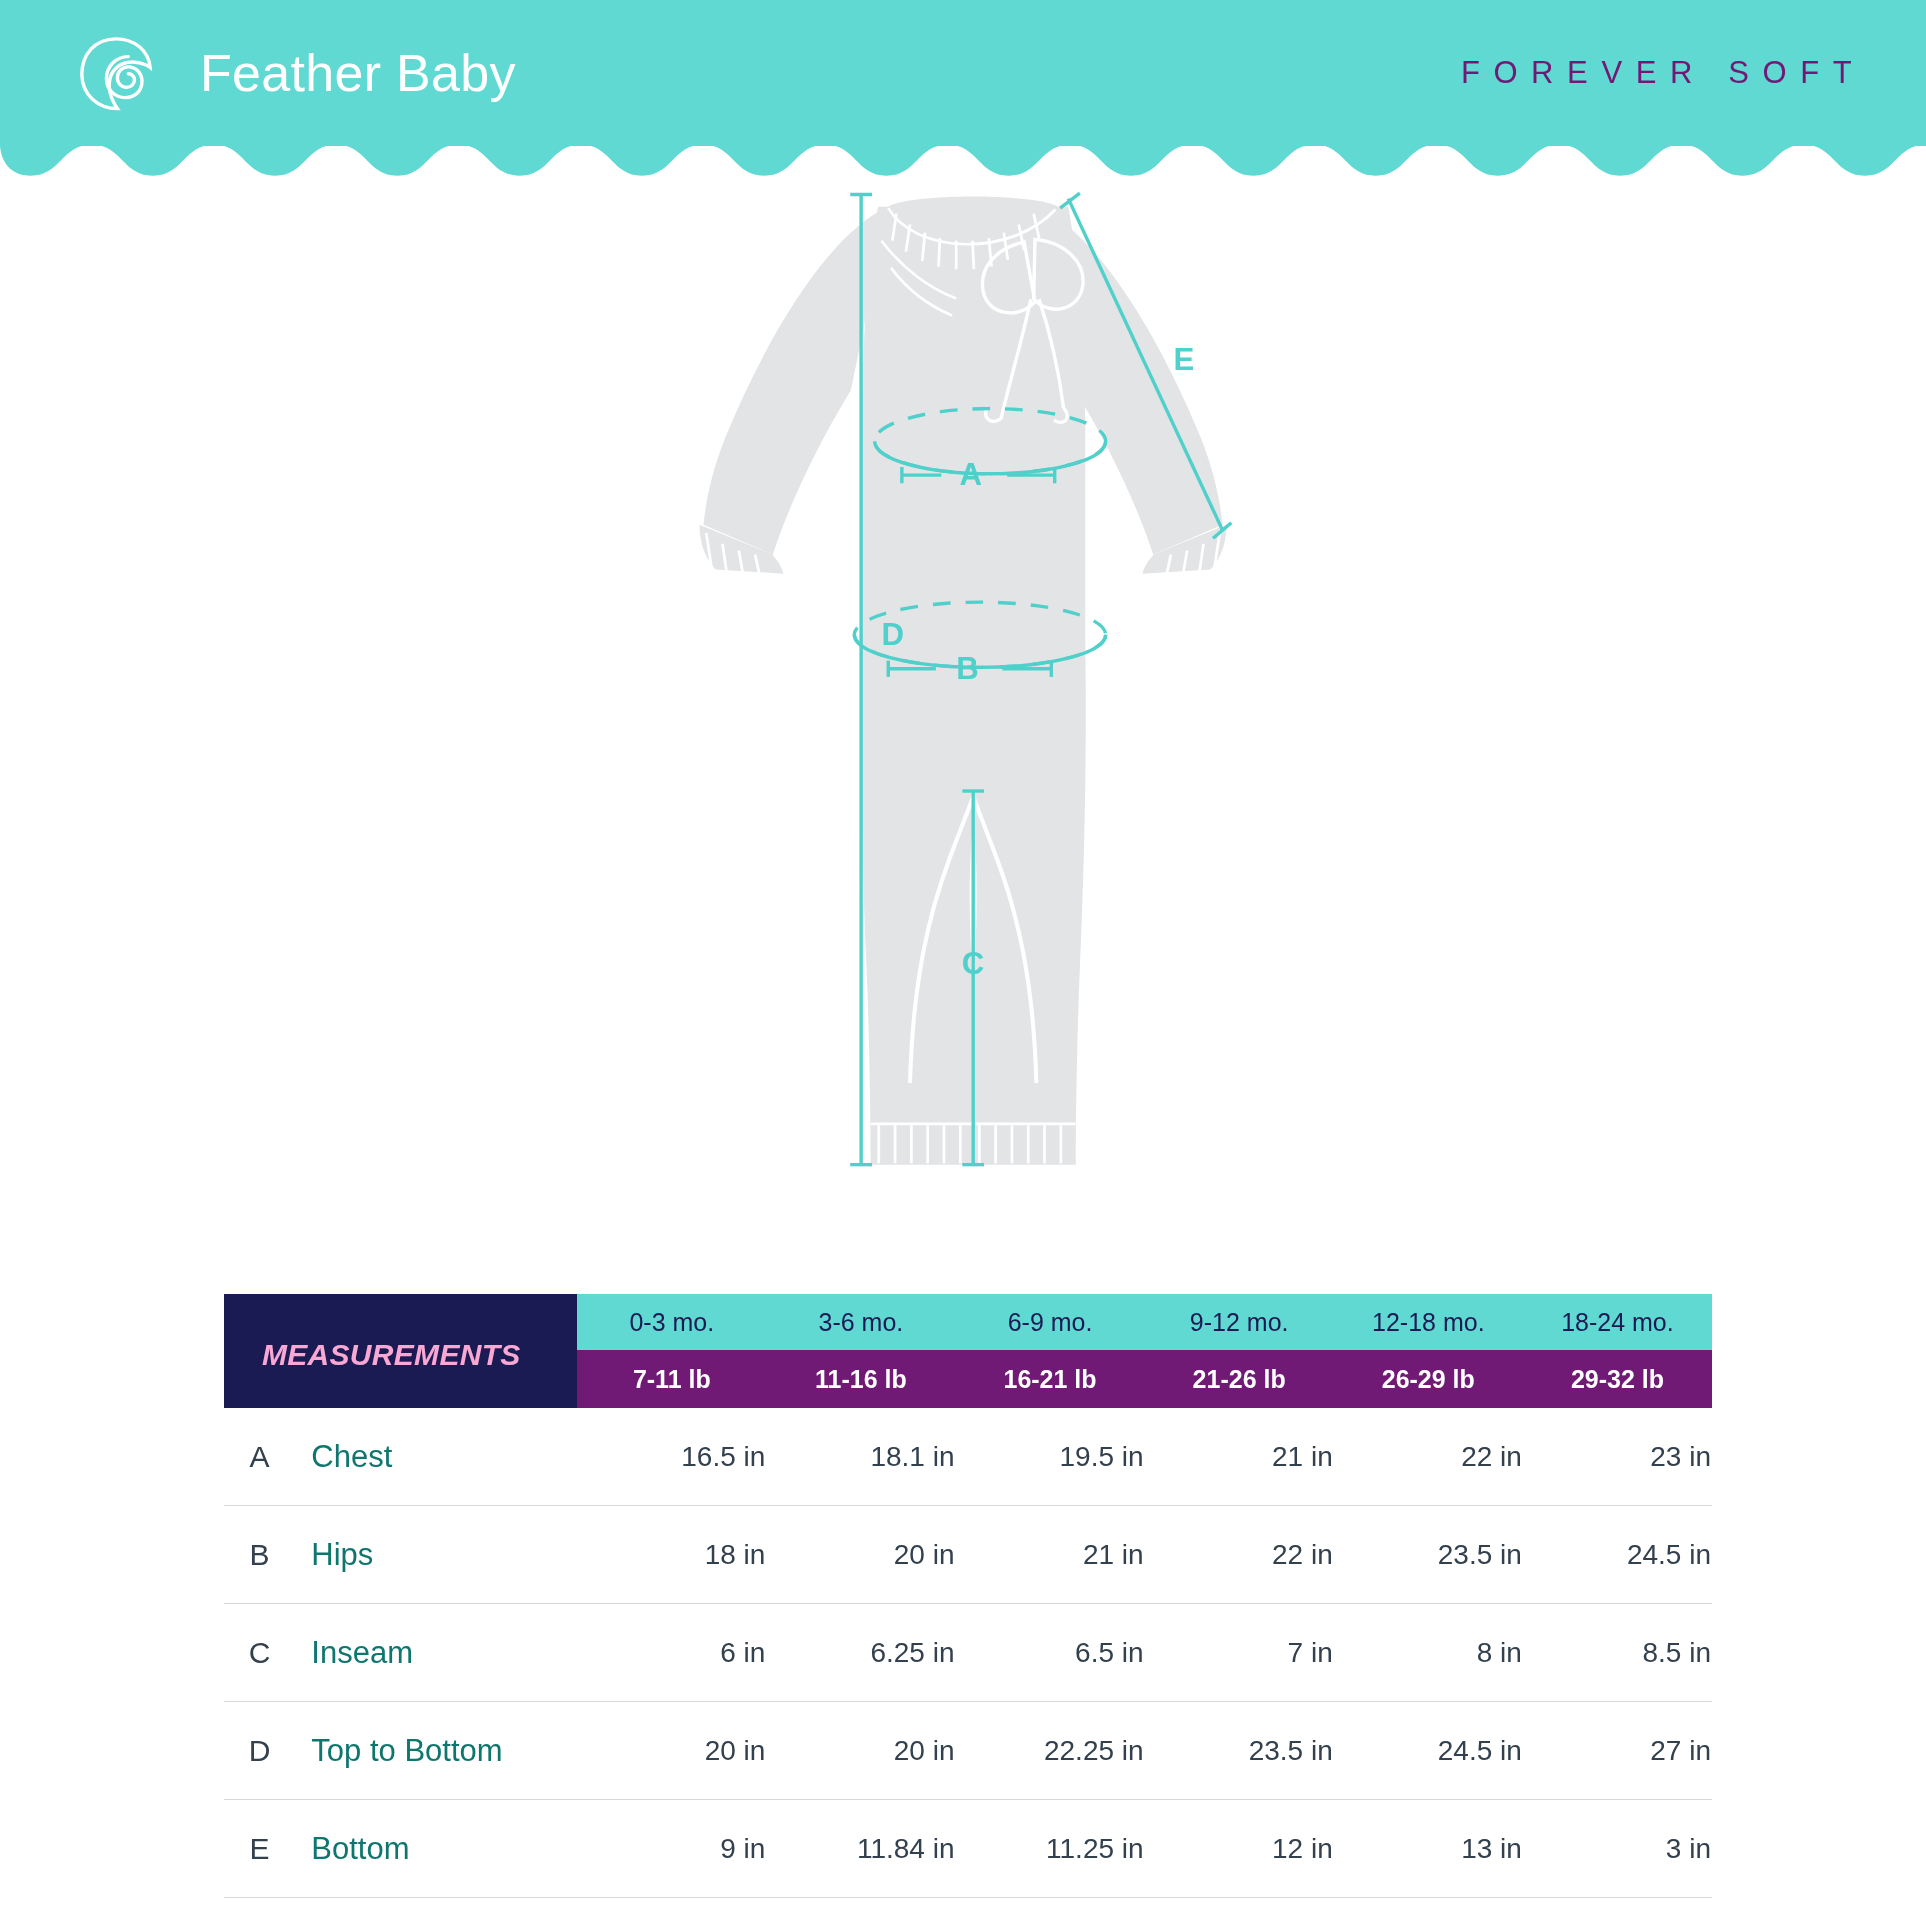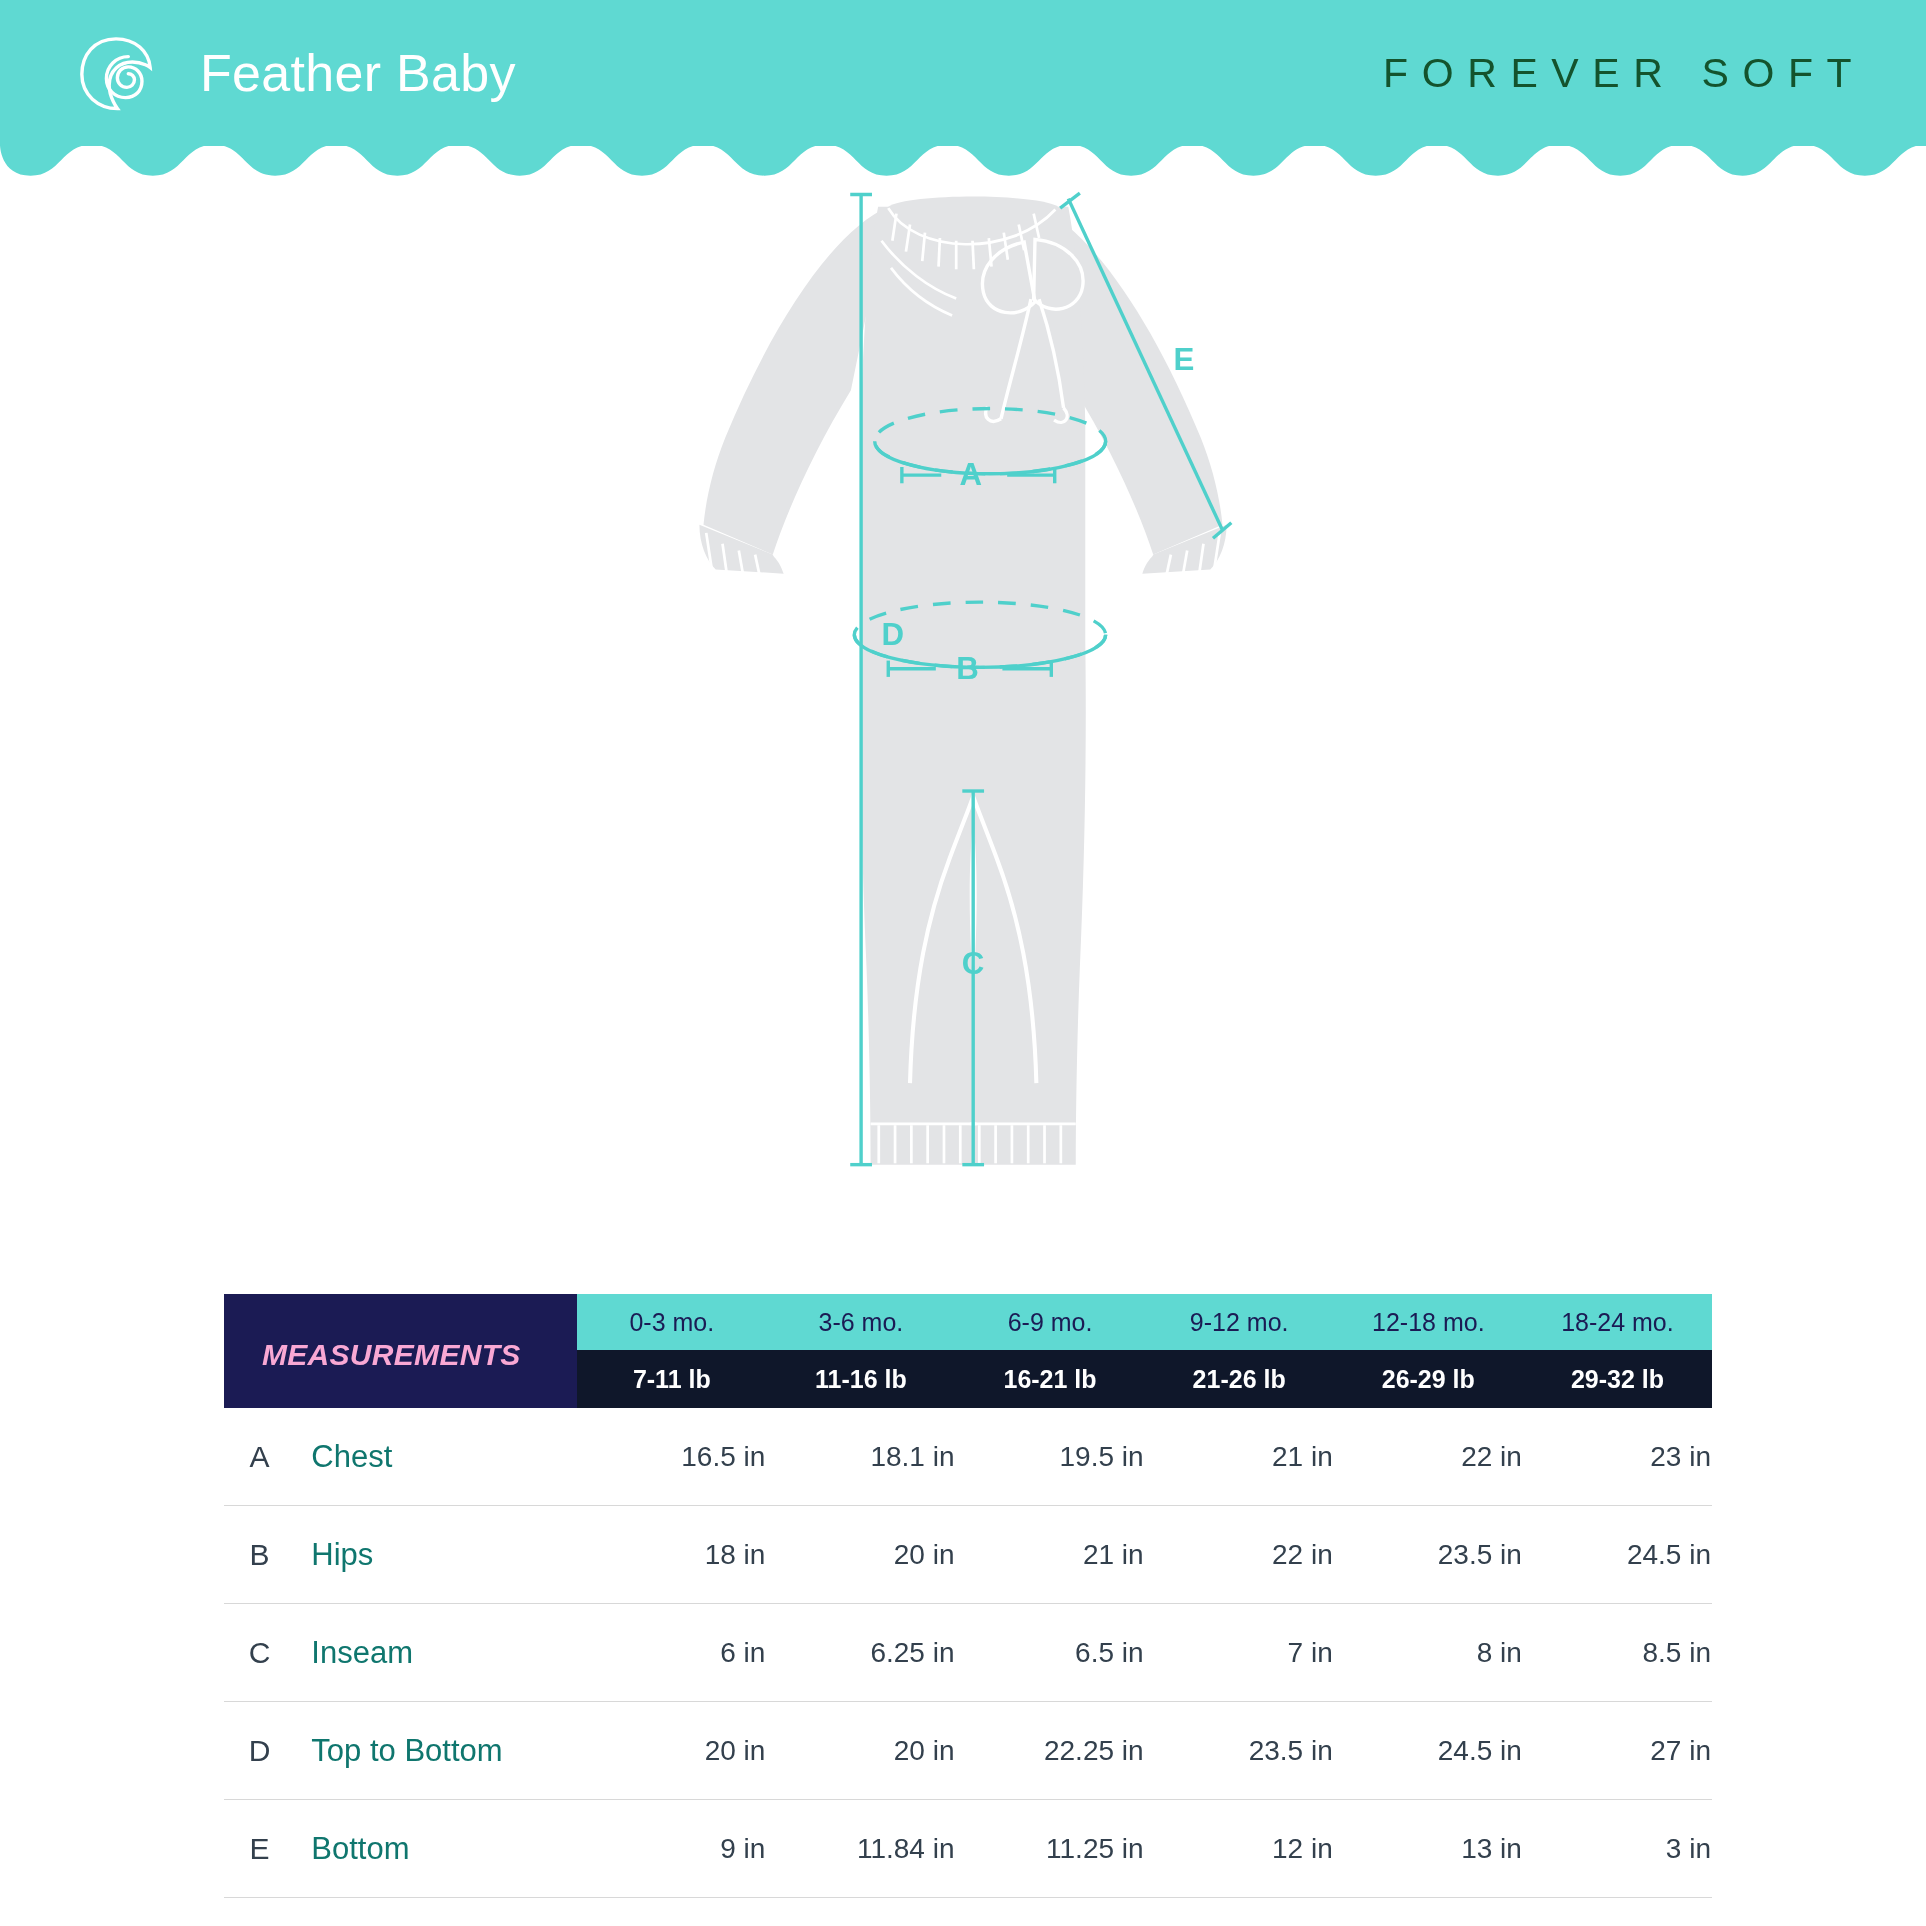--- a/index.html
+++ b/index.html
@@ -40,22 +40,22 @@
   }
   .brand-name {
     font-size: 52px;
     color: #ffffff;
     letter-spacing: 0.3px;
     font-weight: 400;
     line-height: 1;
     white-space: nowrap;
   }
   .tagline {
-    font-size: 41px;
-    color: #14532d;
+    font-size: 31px;
+    color: #701a75;
     letter-spacing: 13.6px;
     font-weight: 400;
     white-space: nowrap;
     padding-right: 6.8px;
   }
   .scallop {
     position: absolute;
     left: 0;
     bottom: -31px;
     width: 100%;
@@ -107,21 +107,21 @@
   .hdr-age {
     background: #5fd9d2;
     color: #1b1b54;
     font-weight: normal;
     font-size: 25px;
     text-align: center;
     height: 54px;
     vertical-align: middle;
   }
   .hdr-weight {
-    background: #0f172a;
+    background: #701a75;
     color: #ffffff;
     font-weight: bold;
     font-size: 25px;
     text-align: center;
     height: 56px;
     vertical-align: middle;
   }
   tbody td {
     border-bottom: 1.4px solid #d8d8d8;
     height: 95px;

